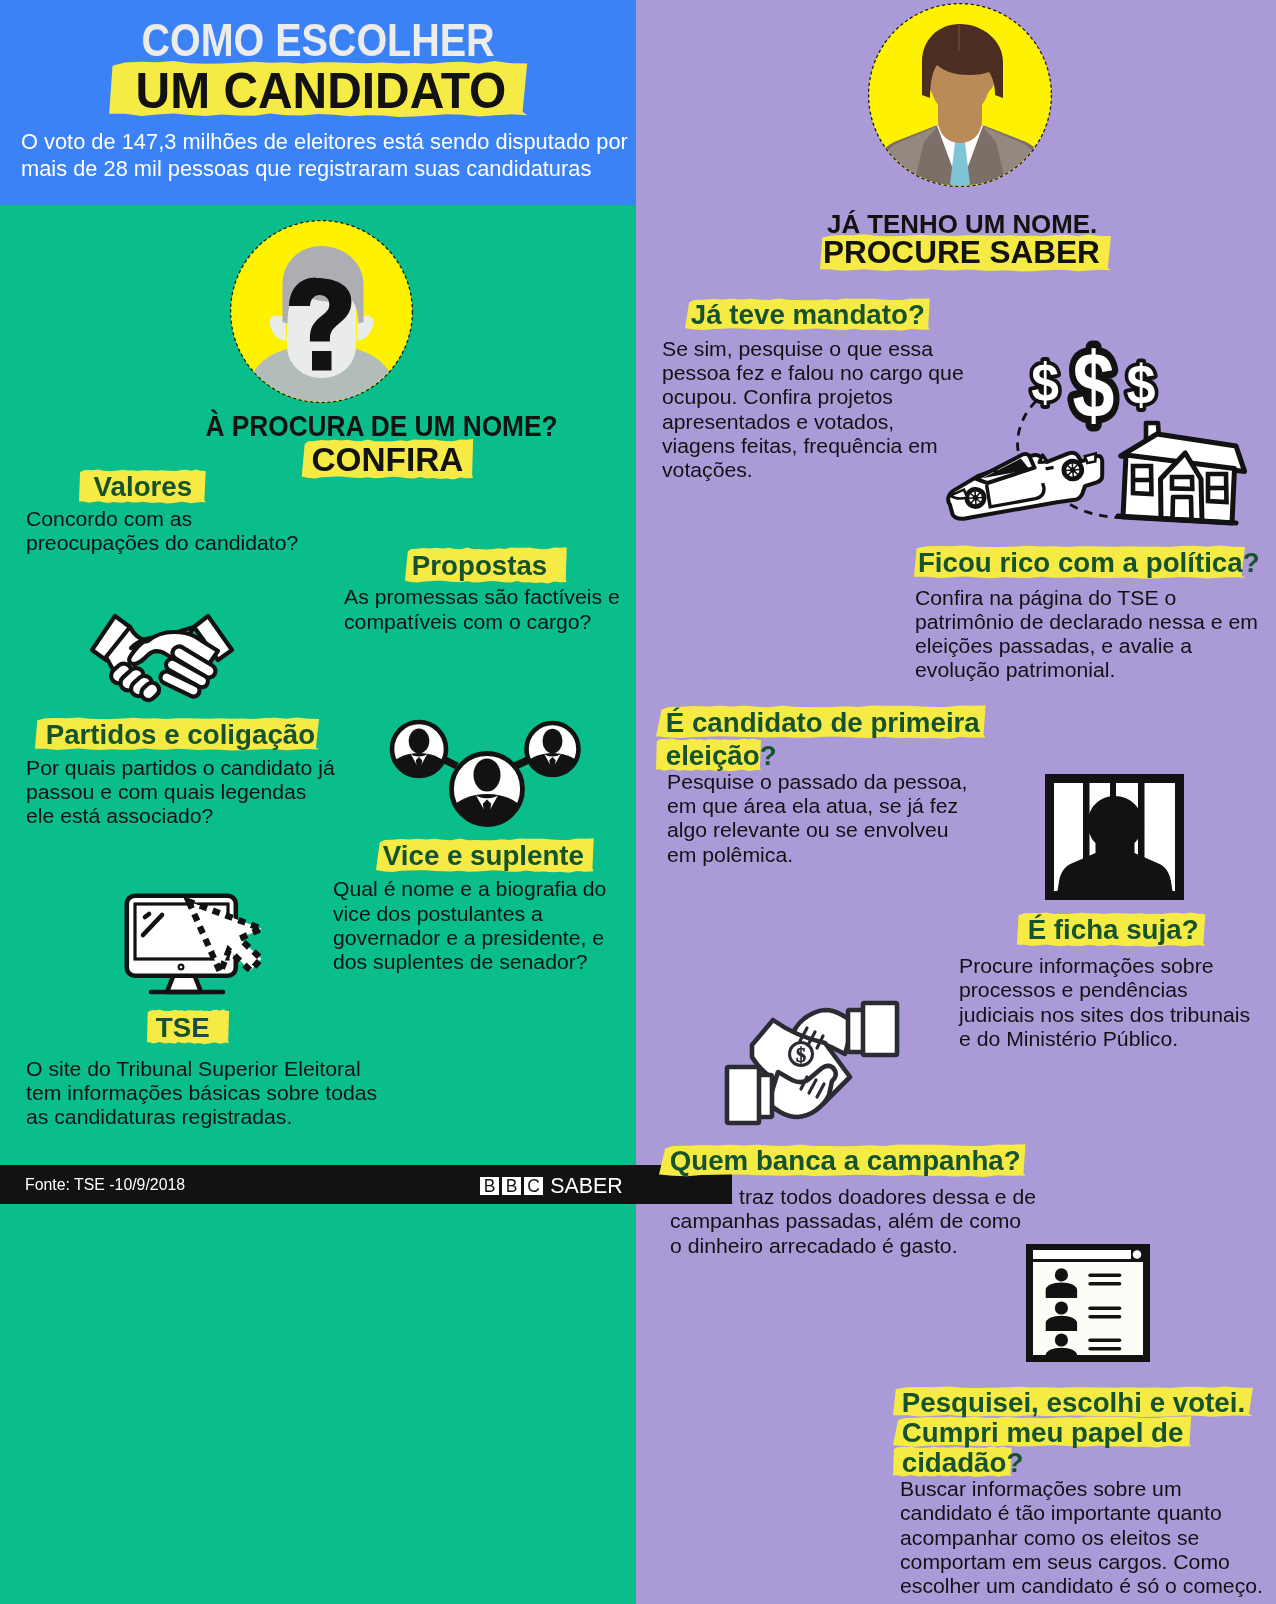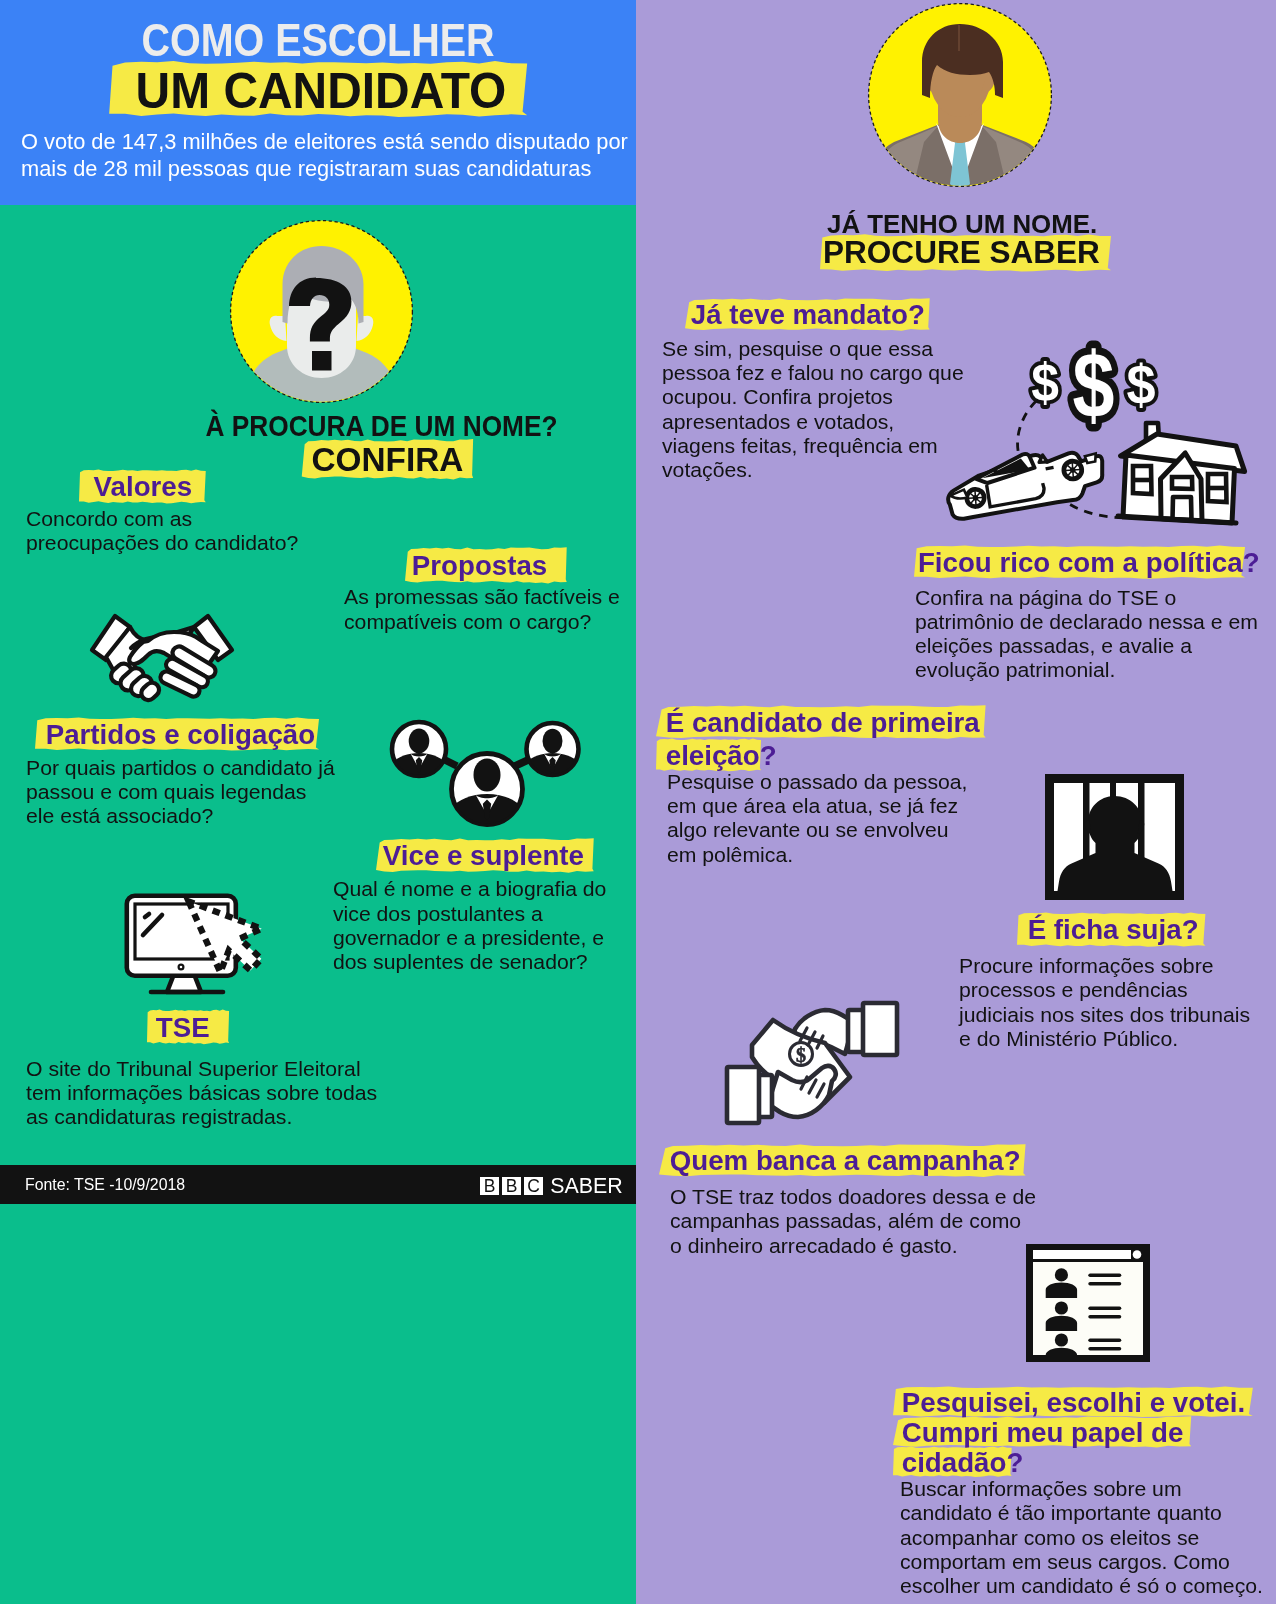--- a/index.html
+++ b/index.html
@@ -7,36 +7,36 @@
   .page{position:relative;width:1276px;height:1604px;}
   .left-col{position:absolute;left:0;top:0;width:636px;height:1604px;background:#0ABE8C;}
   .right-col{position:absolute;left:636px;top:0;width:640px;height:1604px;background:#AA9BD8;}
   .header{position:absolute;left:0;top:0;width:636px;height:205px;background:#3b82f6;}
   .hl-t1{position:absolute;left:0;top:17px;width:636px;text-align:center;color:#ECECEC;
      font-size:46px;font-weight:bold;line-height:46px;transform:scaleX(0.858);}
   .hl-t2wrap{position:absolute;left:0px;top:62px;width:636px;text-align:center;}
   .hl-t2{display:inline-block;position:relative;color:#121212;font-size:50.7px;font-weight:bold;
      line-height:53px;padding:2px 22px 0 28px;transform:scaleX(0.945);}
   .standfirst{position:absolute;left:21px;top:129px;width:640px;color:#fff;font-size:22.4px;line-height:26.8px;white-space:pre-line;transform:scaleX(0.975);transform-origin:left top;}
-  .footer{position:absolute;left:0;top:1165px;width:636px;height:39px;background:#121212;}
+  .footer{position:absolute;left:0;top:1165px;width:732px;height:39px;background:#121212;}
   .footer-src{position:absolute;left:25.1px;top:9.5px;color:#fff;font-size:16.7px;transform:scaleX(0.95);transform-origin:left top;white-space:nowrap;}
   .bbc{position:absolute;left:479.7px;top:11.7px;display:flex;align-items:flex-start;}
   .bbc-b{display:inline-block;background:#fff;color:#121212;font-size:17.5px;font-weight:normal;
      width:19.6px;height:18.6px;text-align:center;line-height:19.6px;margin-right:2.4px;
      font-family:"Liberation Sans",sans-serif;}
   .bbc-news{color:#fff;font-size:21.4px;line-height:18.6px;margin-left:4.5px;font-family:"Liberation Sans",sans-serif;
      transform:scaleX(1.0);transform-origin:left top;}
 
   
   .hi{position:relative;display:inline-block;}
   .hi > .hi-bg{position:absolute;left:0;top:0;width:100%;height:100%;z-index:0;}
   .hi > .hi-tx{position:relative;z-index:1;}
 
   .sec-head{position:absolute;text-align:center;font-weight:bold;color:#121212;}
-  .item-title{position:absolute;font-weight:bold;color:#4c1d95;white-space:nowrap;}
+  .item-title{position:absolute;font-weight:bold;color:#14532d;white-space:nowrap;}
   .item-body{position:absolute;color:#121212;white-space:pre;font-size:20.5px;line-height:24.3px;transform:scaleX(1.034);transform-origin:left top;}
   svg{display:block;overflow:visible;}
 </style>
 </head>
 <body>
 
 <svg width="0" height="0" style="position:absolute" aria-hidden="true">
     <defs>
 <path id="brushA" d="M0.8 6.9L3.8 1.1L7.7 -0.3L11.5 0.5L15.4 -1.8L19.2 2.3L23.1 3.2L26.9 2.8L30.8 1.5L34.6 -0.5L38.5 1.3L42.3 0.6L46.2 2.8L50 0.6L53.8 0.5L57.7 1.5L61.5 2.2L65.4 0.7L69.2 2.6L73.1 1.9L76.9 3.3L80.8 0.3L84.6 -0.6L88.5 2.5L92.3 -1.7L96.2 2.4L100 2.9L98.9 90.4L100 96.6L96.2 95.2L92.3 97L88.5 99L84.6 96L80.8 95.1L76.9 97.2L73.1 99L69.2 99.8L65.4 97.1L61.5 97L57.7 98.5L53.8 96.1L50 94.7L46.2 97.3L42.3 96.8L38.5 93.8L34.6 97.6L30.8 97.3L26.9 95.5L23.1 98.3L19.2 96.4L15.4 93.5L11.5 95.6L7.7 98L3.8 94.2L0 94Z"></path>
 <path id="brushB" d="M1.7 10.7L3.8 3L7.7 2.3L11.5 -0.3L15.4 1.5L19.2 -0.7L23.1 1.6L26.9 -0.9L30.8 2.6L34.6 3.5L38.5 -1.2L42.3 3.4L46.2 2.9L50 4.1L53.8 3.4L57.7 0.5L61.5 2.9L65.4 -1.6L69.2 -0.4L73.1 -0.9L76.9 -1.1L80.8 1.4L84.6 3.3L88.5 3.2L92.3 -1.2L96.2 -0.9L100 -2.3L99.4 89.6L100 97.2L96.2 98L92.3 95.9L88.5 101.3L84.6 98.4L80.8 99.7L76.9 97.7L73.1 98.5L69.2 94.6L65.4 98.6L61.5 98L57.7 95.6L53.8 94.2L50 95.8L46.2 97.6L42.3 98.3L38.5 95.3L34.6 97.5L30.8 96.8L26.9 95.8L23.1 93.9L19.2 93.5L15.4 94.8L11.5 95.6L7.7 98.9L3.8 97.3L0 93.3Z"></path>

